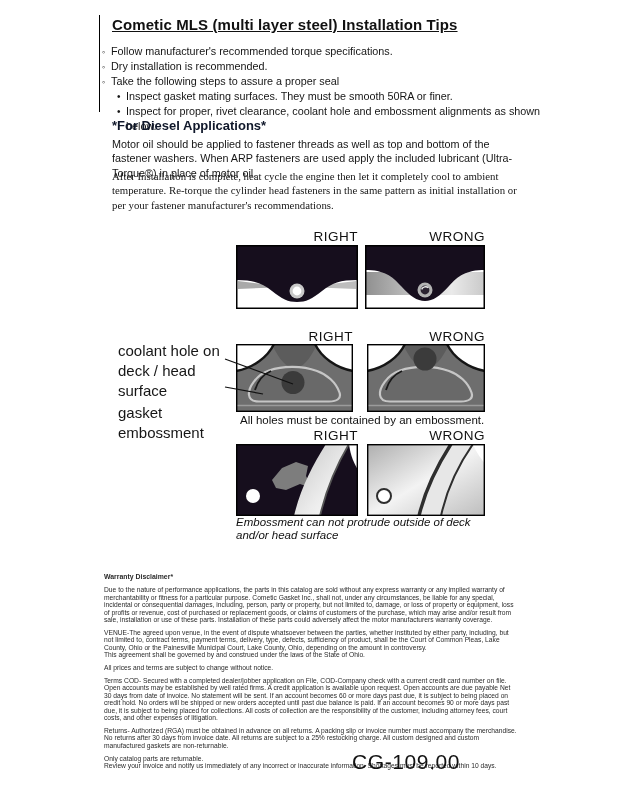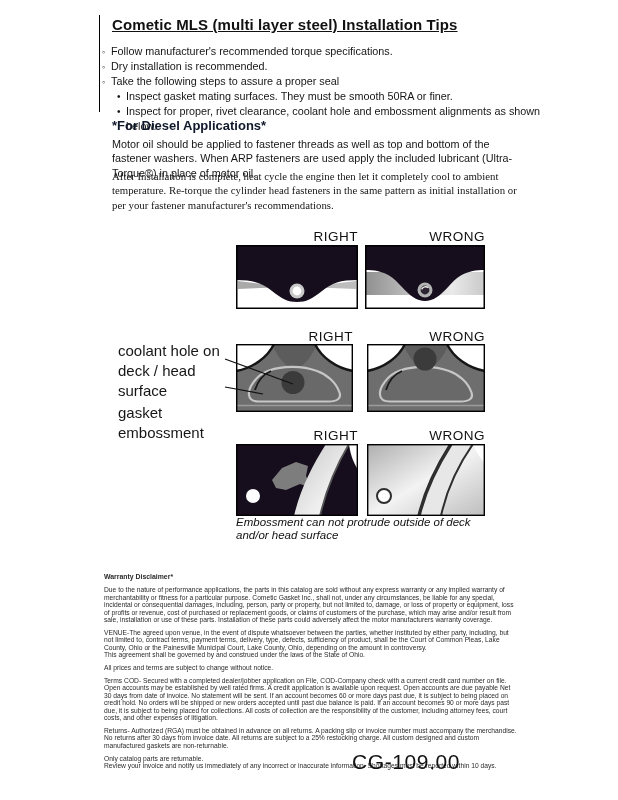--- a/index.html
+++ b/index.html
@@ -148,20 +148,21 @@
       <circle cx="58" cy="15" r="11.5" fill="#3b3b3b"></circle>
       <rect x="0" y="0" width="118" height="68" fill="none" stroke="#000" stroke-width="2.8"></rect>
     </svg>
   </div>
 
   <svg class="leader-overlay" viewBox="0 0 260 100">
     <line x1="105" y1="29" x2="173" y2="54" stroke="#111" stroke-width="1.2"></line>
     <line x1="105" y1="57" x2="143" y2="64" stroke="#111" stroke-width="1.2"></line>
   </svg>
 
+  <div class="caption" style="left:240px; top:414px;">All holes must be contained by an embossment.</div>
 
   <div class="dg-label" style="left:236px; top:428px; width:122px;">RIGHT</div>
   <div class="dg-label" style="left:367px; top:428px; width:118px;">WRONG</div>
 
   <div class="panel" style="left:236px; top:444px;">
     <svg width="122" height="72" viewBox="0 0 122 72">
       <defs>
         <linearGradient id="g-band" x1="0" y1="0" x2="1" y2="1">
           <stop offset="0" stop-color="#c6c6c6"></stop>
           <stop offset="0.6" stop-color="#ececec"></stop>

